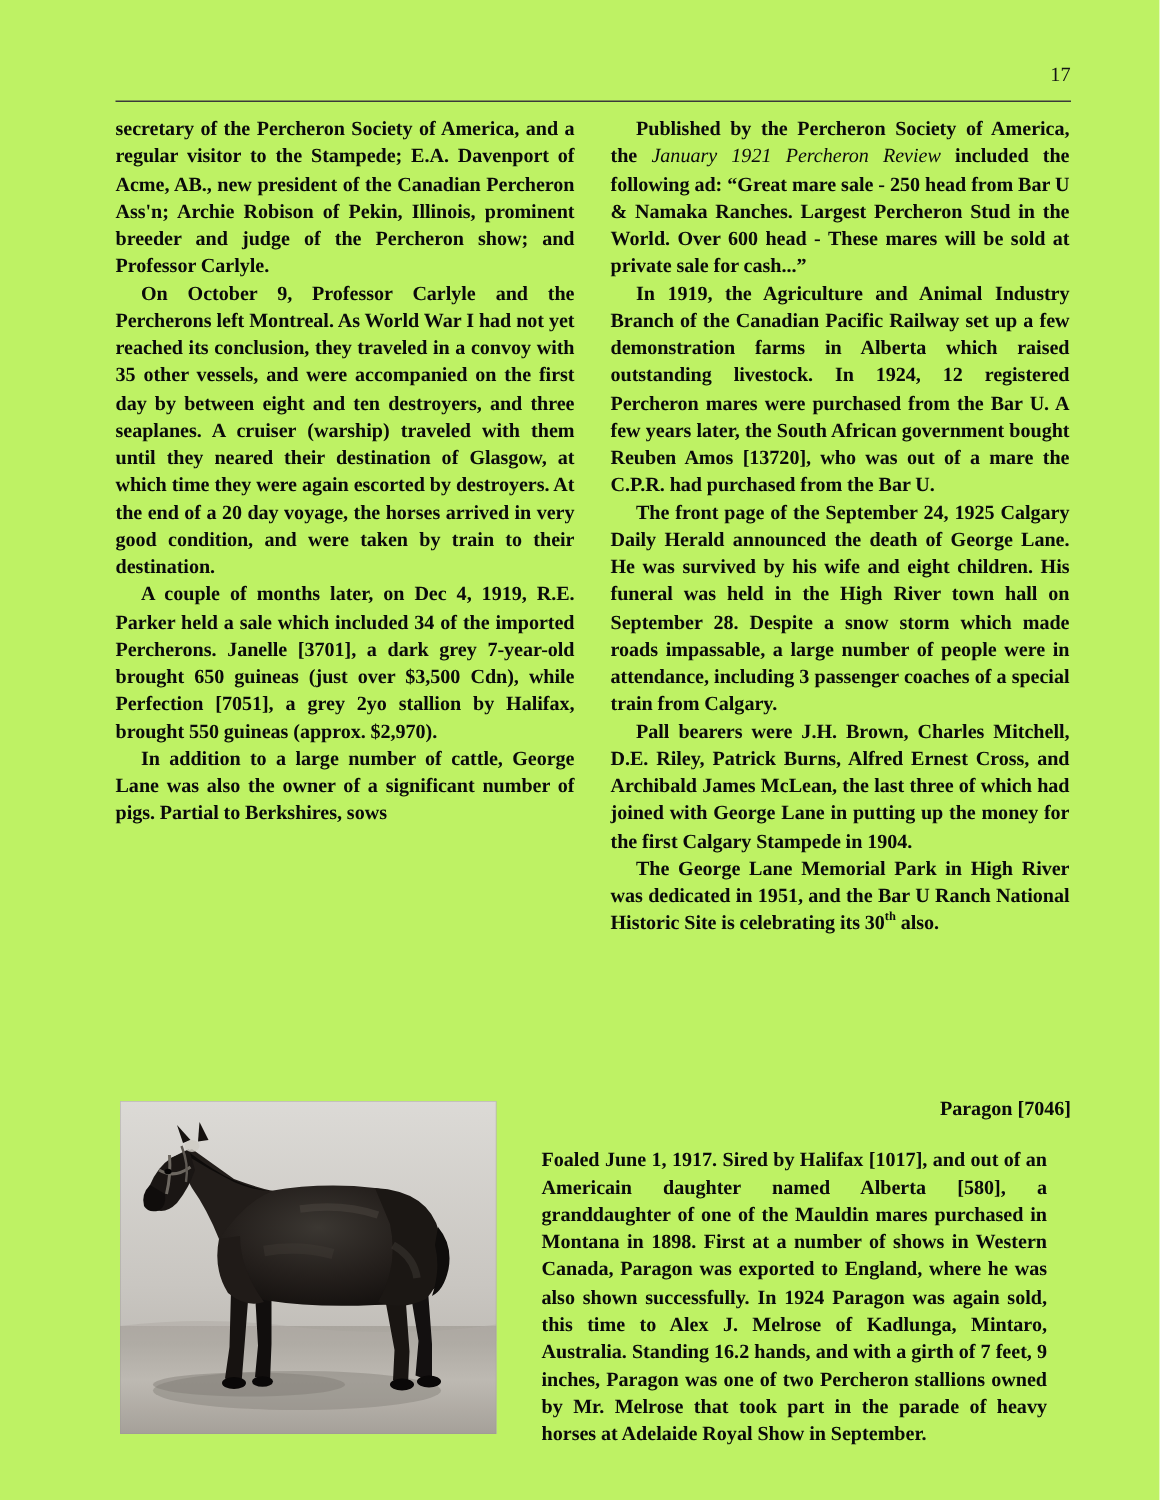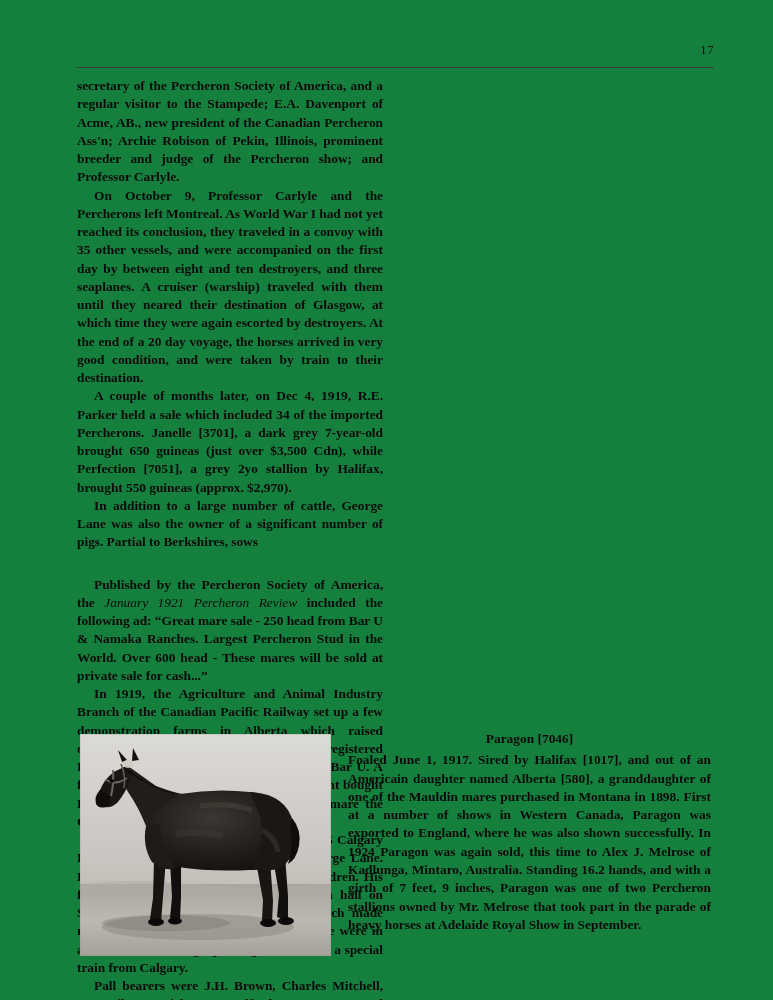--- a/index.html
+++ b/index.html
@@ -11,21 +11,21 @@
     width: 773px;
     height: 1000px;
     position: relative;
     font-family: "Liberation Serif", "DejaVu Serif", serif;
     color: #0a0a0a;
     overflow: hidden;
   }
   .page {
     position: absolute;
     inset: 0;
-    background: #15803d;
+    background: #bef264;
   }
 
   
   .page-number {
     position: absolute;
     top: 42px;
     right: 59px;
     font-size: 13.5px;
     font-weight: normal;
     letter-spacing: 0.2px;
@@ -42,21 +42,20 @@
 
   
   .columns {
     position: absolute;
     top: 77px;
     left: 77px;
     width: 637px;
     height: 640px;
     display: flex;
     gap: 24px;
-    flex-direction: column;
   }
   .col {
     width: 306px;
     flex: 0 0 306px;
   }
   p.para {
     margin: 0;
     font-size: 13.4px;
     line-height: 18.25px;
     font-weight: bold;
@@ -96,24 +95,24 @@
     position: absolute;
     left: 345px;
     top: 730px;
     width: 369px;
   }
   .caption-title {
     margin: 0;
     font-size: 13.4px;
     line-height: 18.3px;
     font-weight: bold;
-    text-align: center;
+    text-align: right;
   }
   .caption-body {
-    margin: 3px;
+    margin: 16px;
     font-size: 13.4px;
     line-height: 18.3px;
     font-weight: bold;
     text-align: justify;
     text-indent: 0;
     word-spacing: -0.1px;
   }
 </style>
 </head>
 <body>

